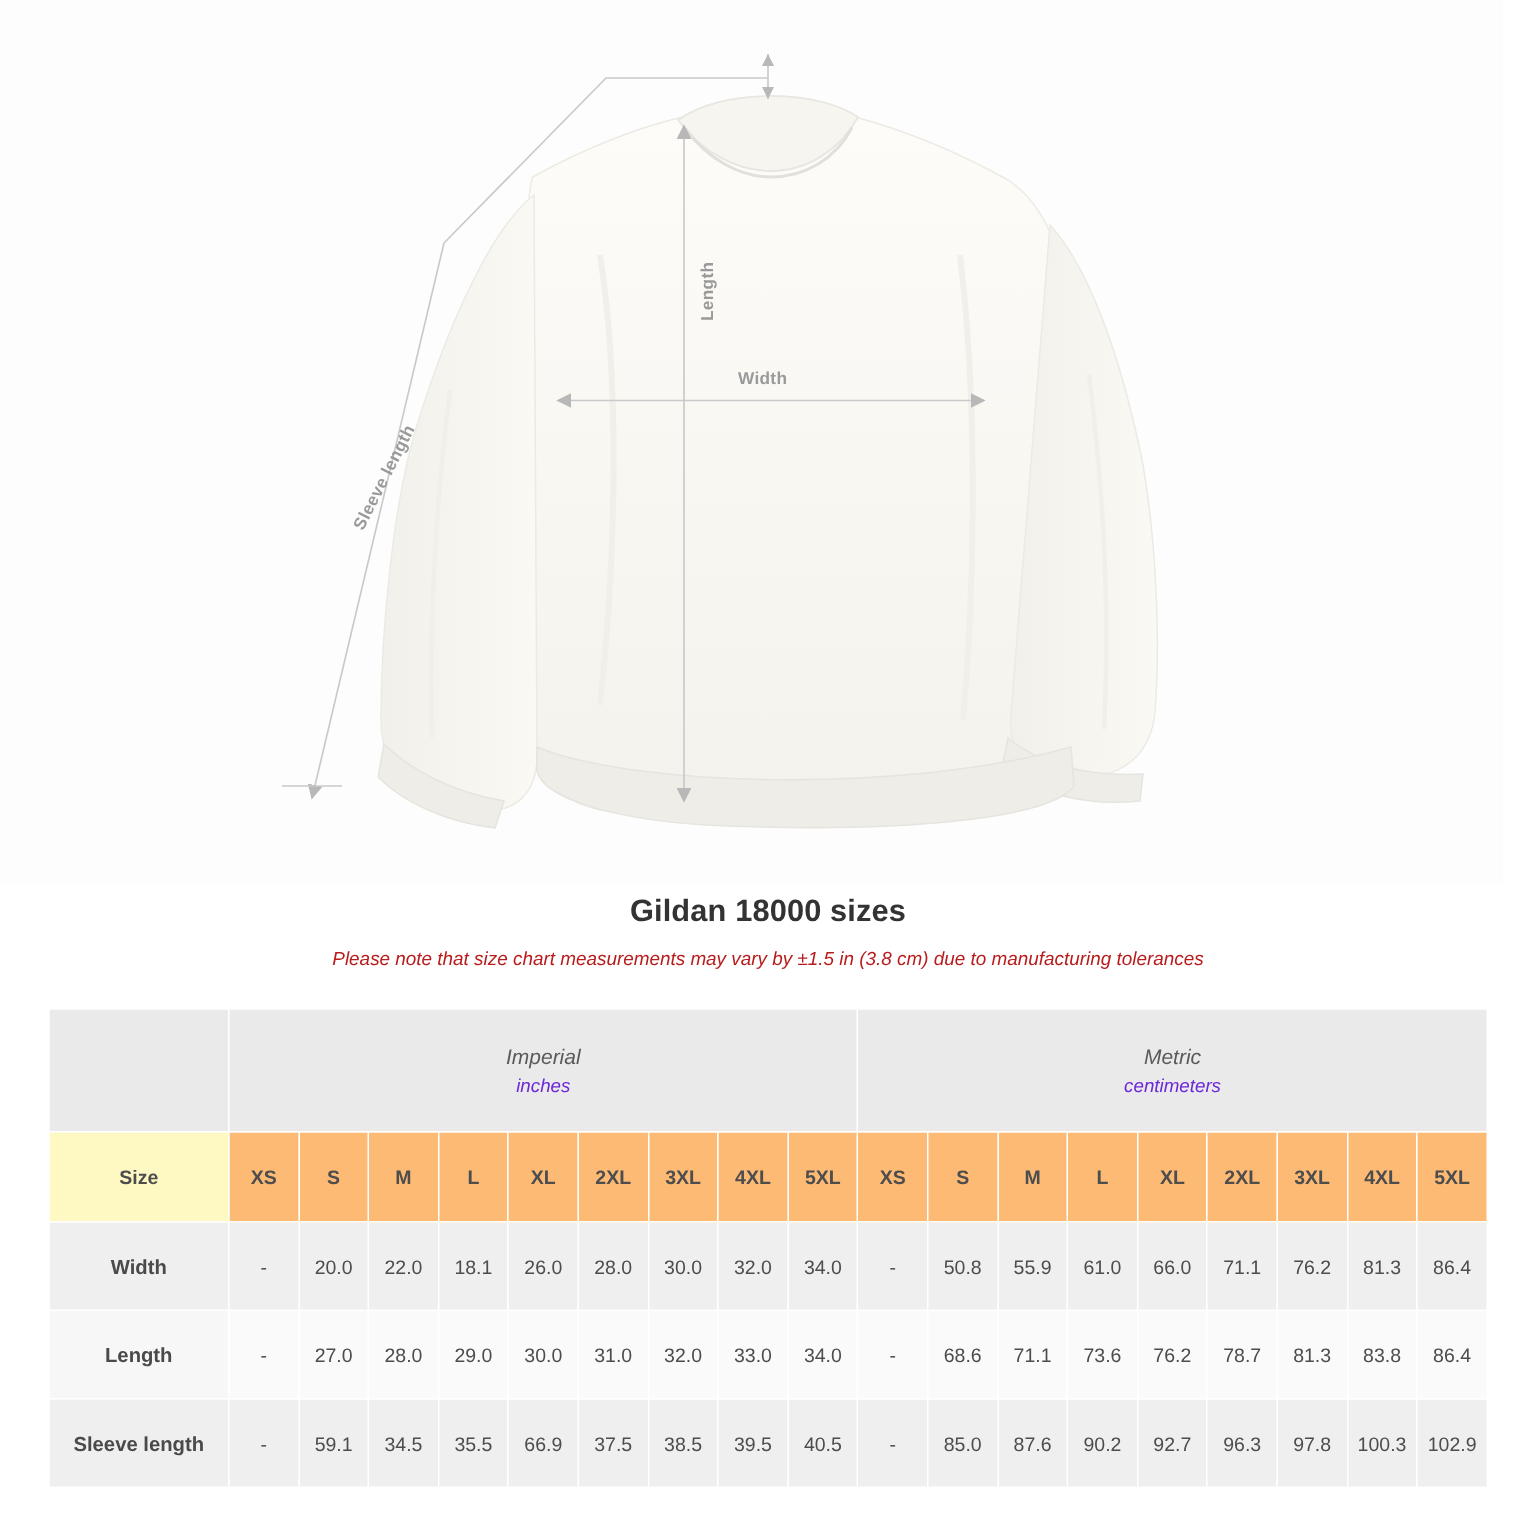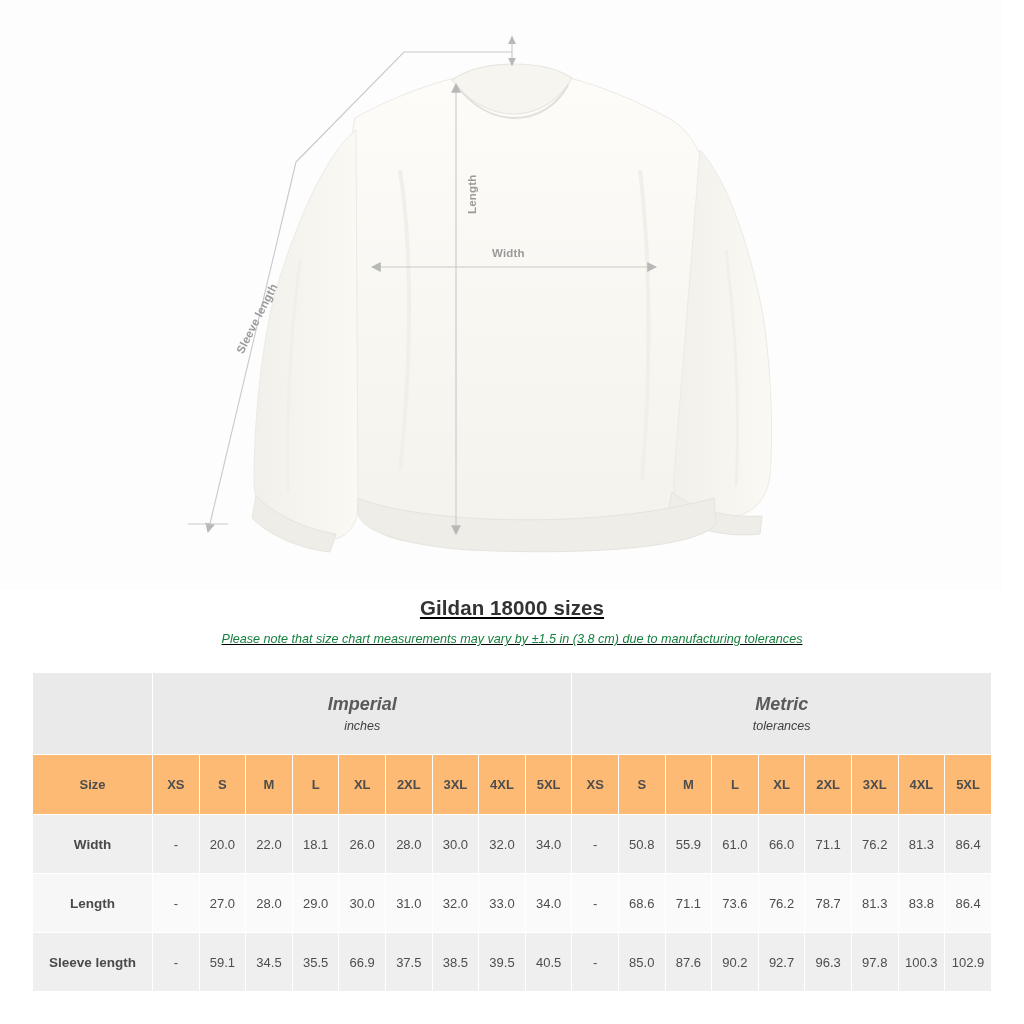--- a/index.html
+++ b/index.html
@@ -41,34 +41,33 @@
     transform: rotate(-63deg);
     transform-origin: left top;
   }
 
   
   .title-block {
     position: absolute;
     left: 0; top: 596px;
     width: 1024px;
     text-align: center;
-    text-decoration: underline;
   }
   .chart-title {
     font-size: 20.5px;
     font-weight: bold;
     color: #333333;
     margin: 0;
     letter-spacing: 0.1px;
   }
   .chart-note {
     margin-top: 12px;
     font-size: 12.6px;
     font-style: italic;
-    color: #15803d;
+    color: #b91c1c;
   }
 
   
   .table-wrap {
     position: absolute;
     left: 32px; top: 672px;
     width: 960px;
   }
   table.size-table {
     width: 960px;
@@ -83,42 +82,42 @@
     color: #4d4d4d;
     padding: 0;
   }
   
   .unit-row td {
     height: 82px;
     background: #eaeaea;
     border: none;
   }
   .unit-name {
-    font-size: 18px;
+    font-size: 14px;
     font-style: italic;
-    font-weight: bold;
+    font-weight: normal;
     color: #5a5a5a;
     line-height: 1.15;
   }
   .unit-sub {
     font-size: 12.5px;
     font-style: italic;
-    color: #404040;
+    color: #6d28d9;
     margin-top: 4px;
   }
   
   .head-row td {
     height: 60px;
     background: #fdba74;
     font-weight: bold;
     font-size: 13px;
     color: #4a4a4a;
   }
   .head-row td.rowlabel {
-    background: #fdba74;
+    background: #fef9c3;
   }
   
   .data-row td { height: 59px; }
   .data-row td.rowlabel {
     background: #efefef;
     font-weight: bold;
     color: #4a4a4a;
     font-size: 13.5px;
   }
   .data-row.odd td.val { background: #efefef; }
@@ -228,21 +227,21 @@
       <tbody>
 
         <tr class="unit-row">
           <td></td>
           <td colspan="9">
             <div class="unit-name">Imperial</div>
             <div class="unit-sub">inches</div>
           </td>
           <td colspan="9">
             <div class="unit-name">Metric</div>
-            <div class="unit-sub">tolerances</div>
+            <div class="unit-sub">centimeters</div>
           </td>
         </tr>
 
         <tr class="head-row">
           <td class="rowlabel">Size</td>
           <td>XS</td>
           <td>S</td>
           <td>M</td>
           <td>L</td>
           <td>XL</td>

